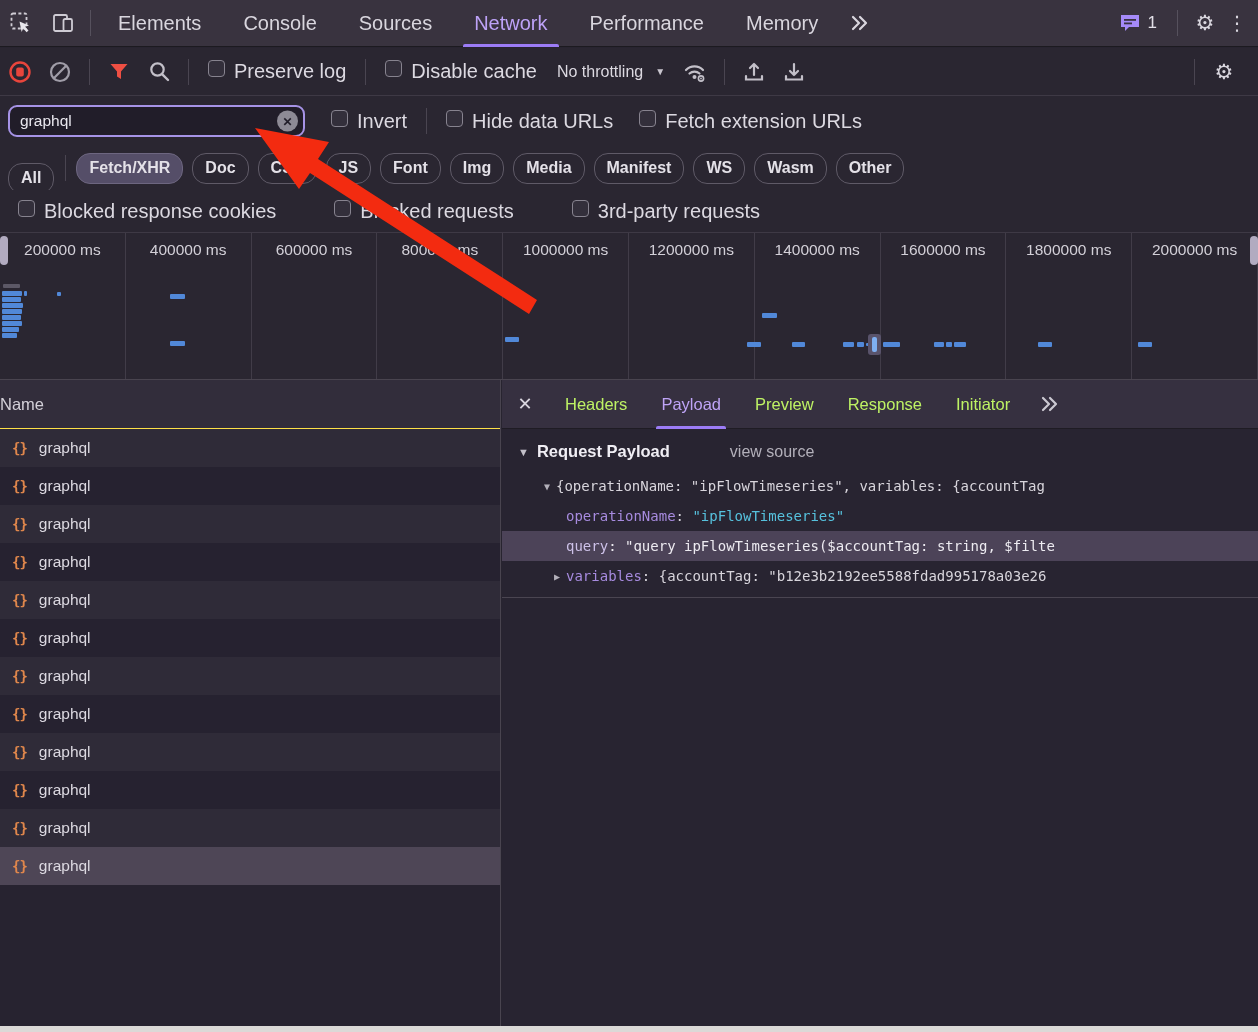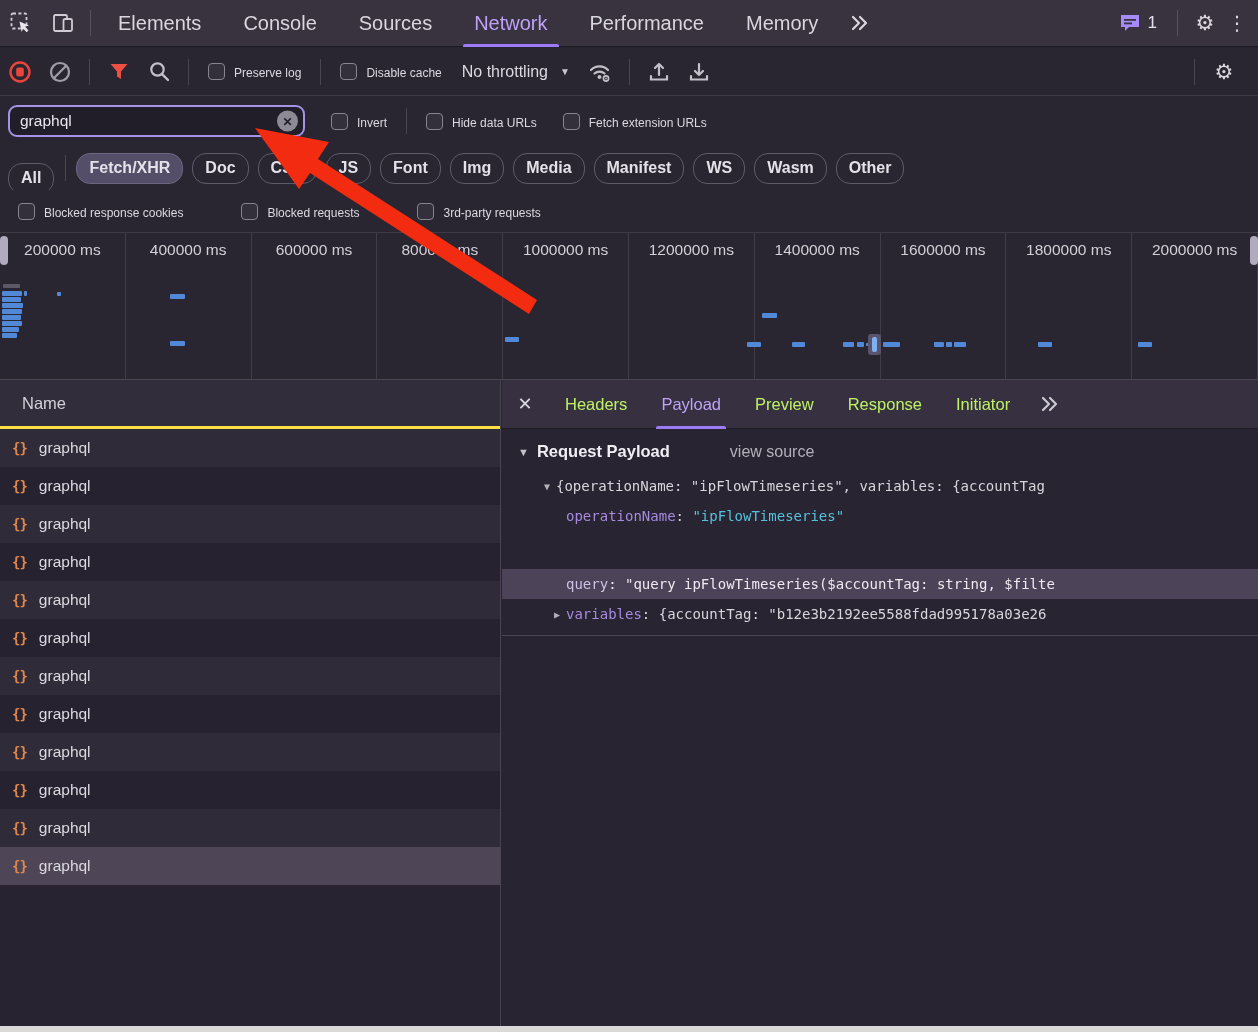--- a/index.html
+++ b/index.html
@@ -22,21 +22,21 @@
   .issues-wrap { display:flex; align-items:center; gap:7px; margin-right:14px; font-size:17px; color:#e3e0e8;}
   .kebab { font-size:20px; color:#d9d6de; width:22px; text-align:center; }
   .gear-glyph { font-size:21px; color:#d9d6de; }
 
   
   #nettoolbar { position:absolute; left:0; top:48px; width:1258px; height:48px;
     background:#2a2631; display:flex; align-items:center; border-bottom:1px solid #3e3945; }
   .nt-divider { width:1px; height:26px; background:#4a4551; margin:0 9px; }
   .icon-btn { width:30px; height:30px; display:flex; align-items:center; justify-content:center; margin:0 5px; border-radius:4px; }
   .checkbox { width:17px; height:17px; border:1.5px solid #87838f; border-radius:4px; background:#332f3b; flex:0 0 auto; }
-  .cb-label { display:flex; align-items:flex-end; gap:9px; font-size:12px; color:#dcd9e1; margin:0 10px; white-space:nowrap; }
+  .cb-label { display:flex; align-items:flex-start; gap:9px; font-size:20px; color:#dcd9e1; margin:0 10px; white-space:nowrap; }
   .throttle { display:flex; align-items:center; gap:12px; font-size:16px; color:#dcd9e1; margin:0 10px; }
   .caret-down { font-size:10px; color:#c9c6cf; }
 
   
   #filterrow { position:absolute; left:0; top:96px; width:1258px; height:50px;
     background:#2a2631; display:flex; align-items:center; }
   #filter-input-wrap { position:relative; width:297px; height:32px; margin-left:8px;
     border:2px solid #a693e6; border-radius:9px; background:#211d29; display:flex; align-items:center; }
   #filter-input { flex:1; background:transparent; border:none; outline:none; color:#e9e7ee;
     font-size:15.5px; padding:0 30px 0 10px; font-family:"Liberation Sans",sans-serif; }
@@ -61,22 +61,22 @@
   #timeline { position:absolute; left:0; top:232px; width:1258px; height:148px;
     background:#2a2631; border-top:1px solid #3e3945; border-bottom:1px solid #49444f; overflow:hidden; }
   #timeline-cols { position:absolute; inset:0; display:flex; }
   .tl-col { flex:1; border-right:1px solid #413c48; padding-top:8px; text-align:center;
     font-size:15.5px; color:#d3d0d8; white-space:nowrap; overflow:hidden; }
   .tl-bar { position:absolute; border-radius:1px; }
 
   
   #requests-panel { position:absolute; left:0; top:380px; width:501px; height:646px;
     background:#272330; border-right:1px solid #49444f; }
-  #req-header { height:49px; background:#322d3b; border-bottom:3px solid #fde047;
-    display:flex; align-items:center; padding-left:22px; font-size:16.5px; color:#d3d0d8; }
+  #req-header { height:49px; background:#322d3b; border-bottom:1px solid #fde047;
+    display:flex; align-items:center; padding-left:0; font-size:16.5px; color:#d3d0d8; }
   .req-row { height:38px; display:flex; align-items:center; padding-left:12px; gap:12px;
     font-size:15.5px; color:#dcd9e1; }
   .req-row:nth-child(odd) { background:#2f2b38; }
   .req-row:nth-child(even) { background:#262230; }
   .req-row.selected { background:#4e4656; }
   .brace-icon { font-family:"DejaVu Sans Mono", monospace; font-weight:bold; font-size:14px;
     color:#e0874c; letter-spacing:-1px; }
 
   #details-panel { position:absolute; left:502px; top:380px; width:756px; height:646px; background:#282431; }
   #details-tabs { height:49px; background:#363040; border-bottom:1px solid #1f1c24;
@@ -96,21 +96,21 @@
   #view-source { font-size:16px; color:#b3b0ba; margin-left:52px; }
 
   .mono { font-family:"DejaVu Sans Mono", monospace; font-size:14px; }
   .tree-row { height:30px; display:flex; align-items:center; white-space:pre; overflow:hidden; color:#d8d5dc; }
   .tree-row .tri { font-size:10px; color:#b3b0ba; width:18px; flex:0 0 auto; text-align:center; }
   .k { color:#a78bdf; }
   .s { color:#56c1dd; }
   .plain { color:#d8d5dc; }
   .row-preview { padding-left:36px; }
   .row-op { padding-left:64px; }
-  .row-query { padding-left:64px; background:#4c4358;margin-top:38px; }
+  .row-query { padding-left:64px; background:#4c4358; }
   .row-query .k { color:#cdc1e8; }
   .row-query .plain { color:#edebf1; }
   .row-vars { padding-left:46px; }
   #payload-divider { height:1px; background:#4a4551; margin-top:6px; }
 
   
   #bottom-strip { position:absolute; left:0; bottom:0; width:1258px; height:6px; background:#dbd9d7; }
 
   
   #arrow-overlay { position:absolute; inset:0; pointer-events:none; z-index:50; }

